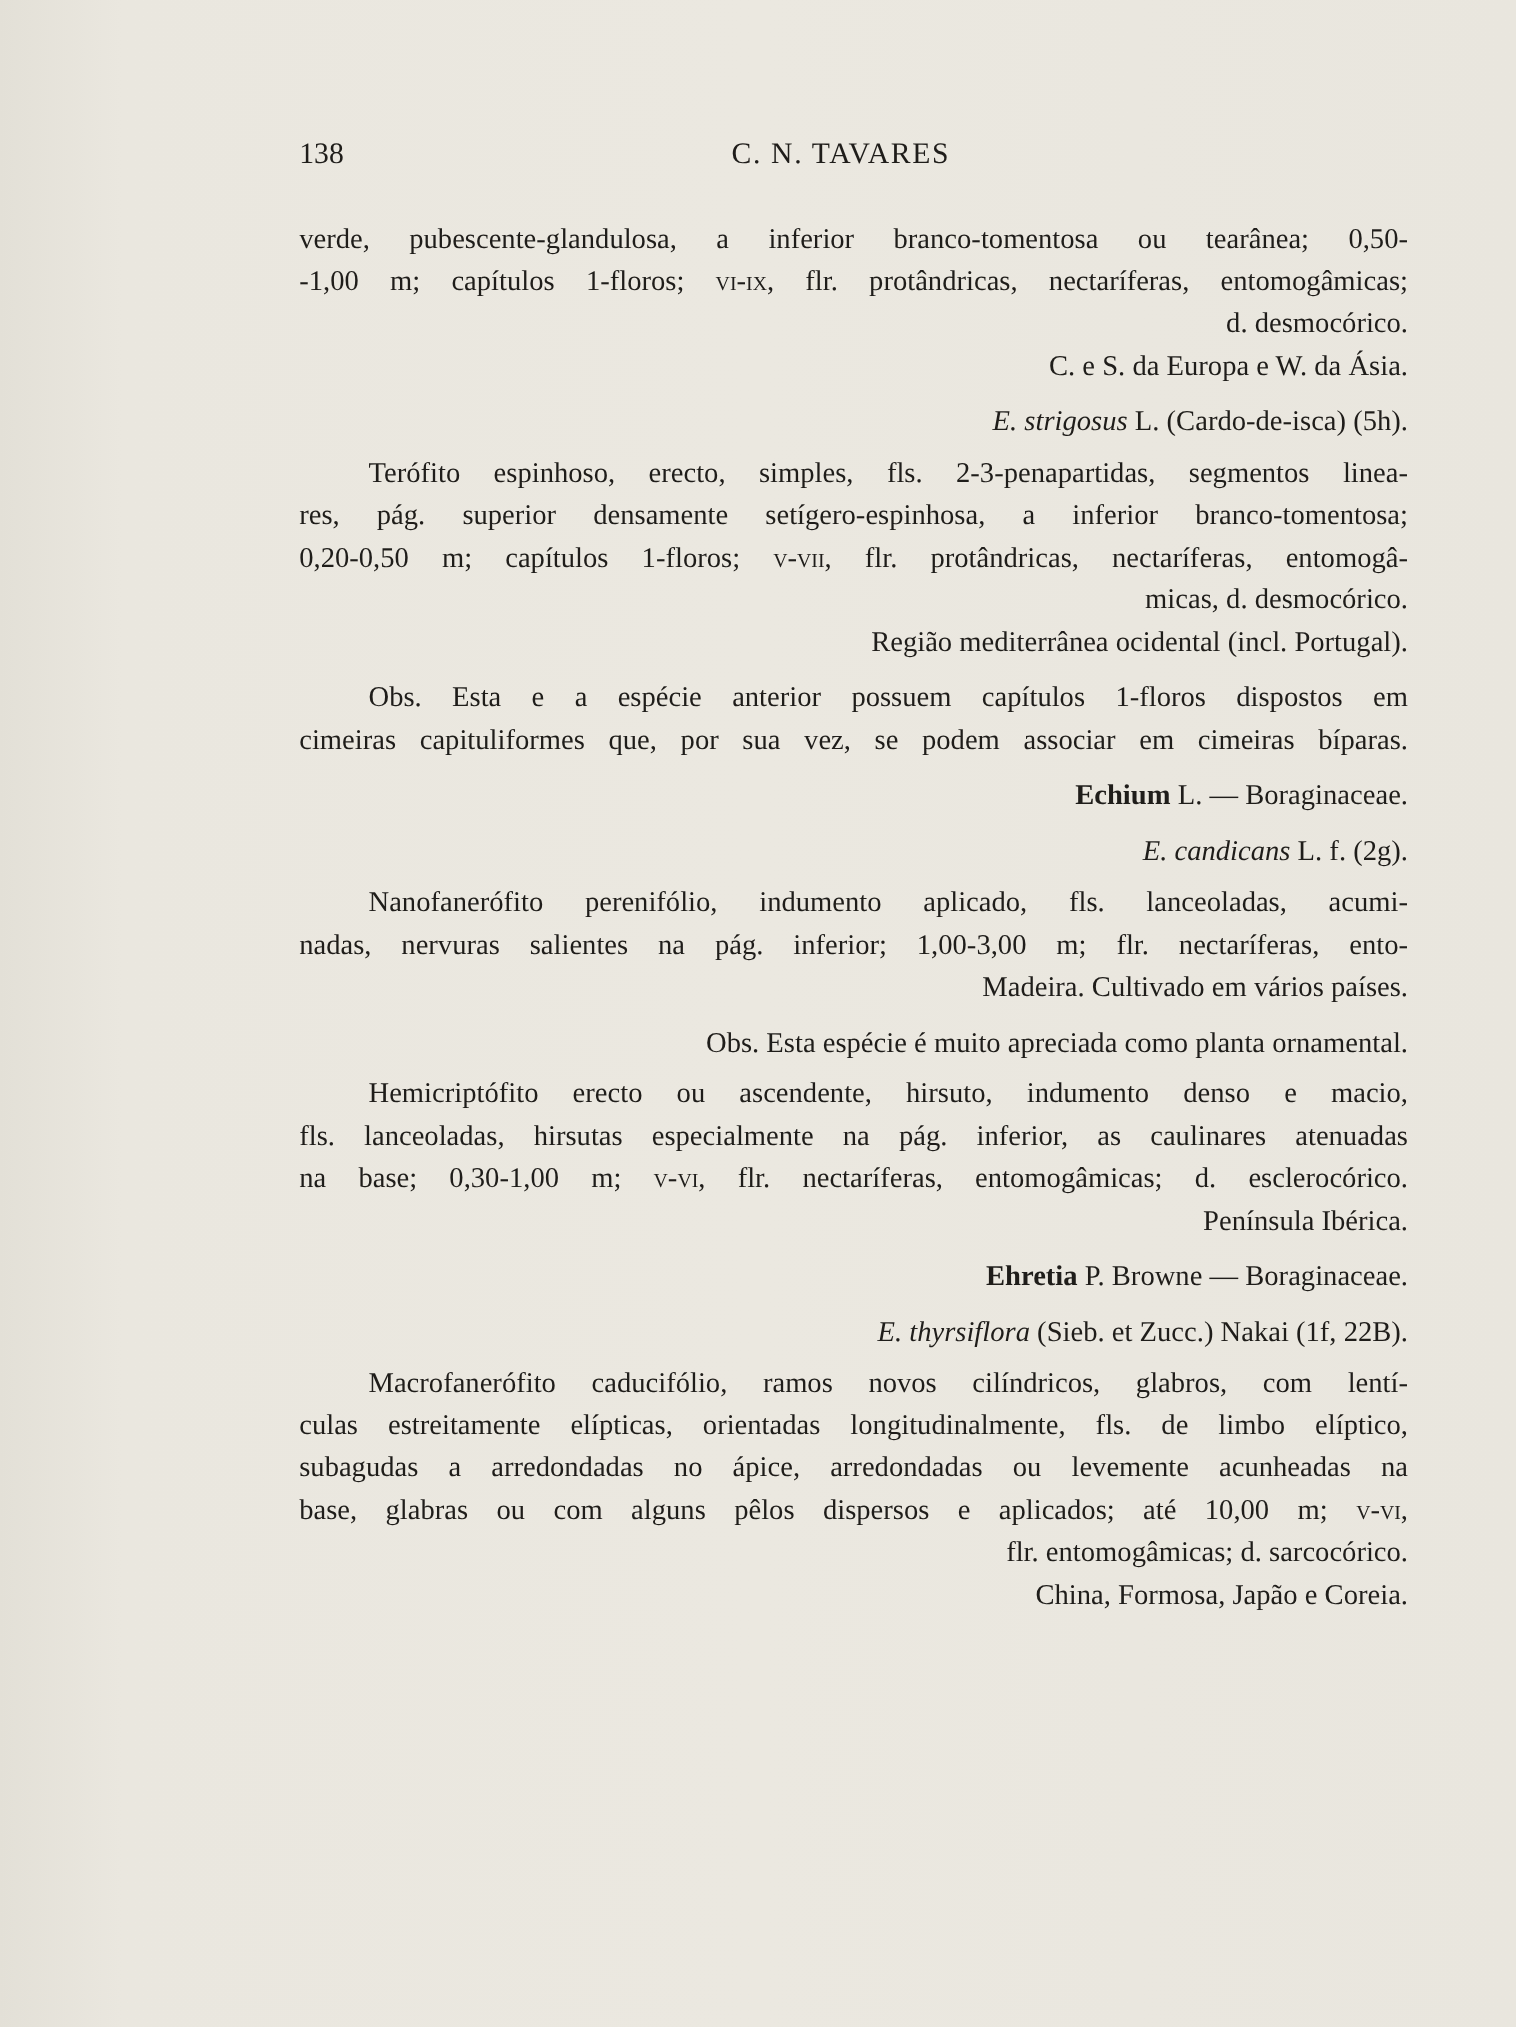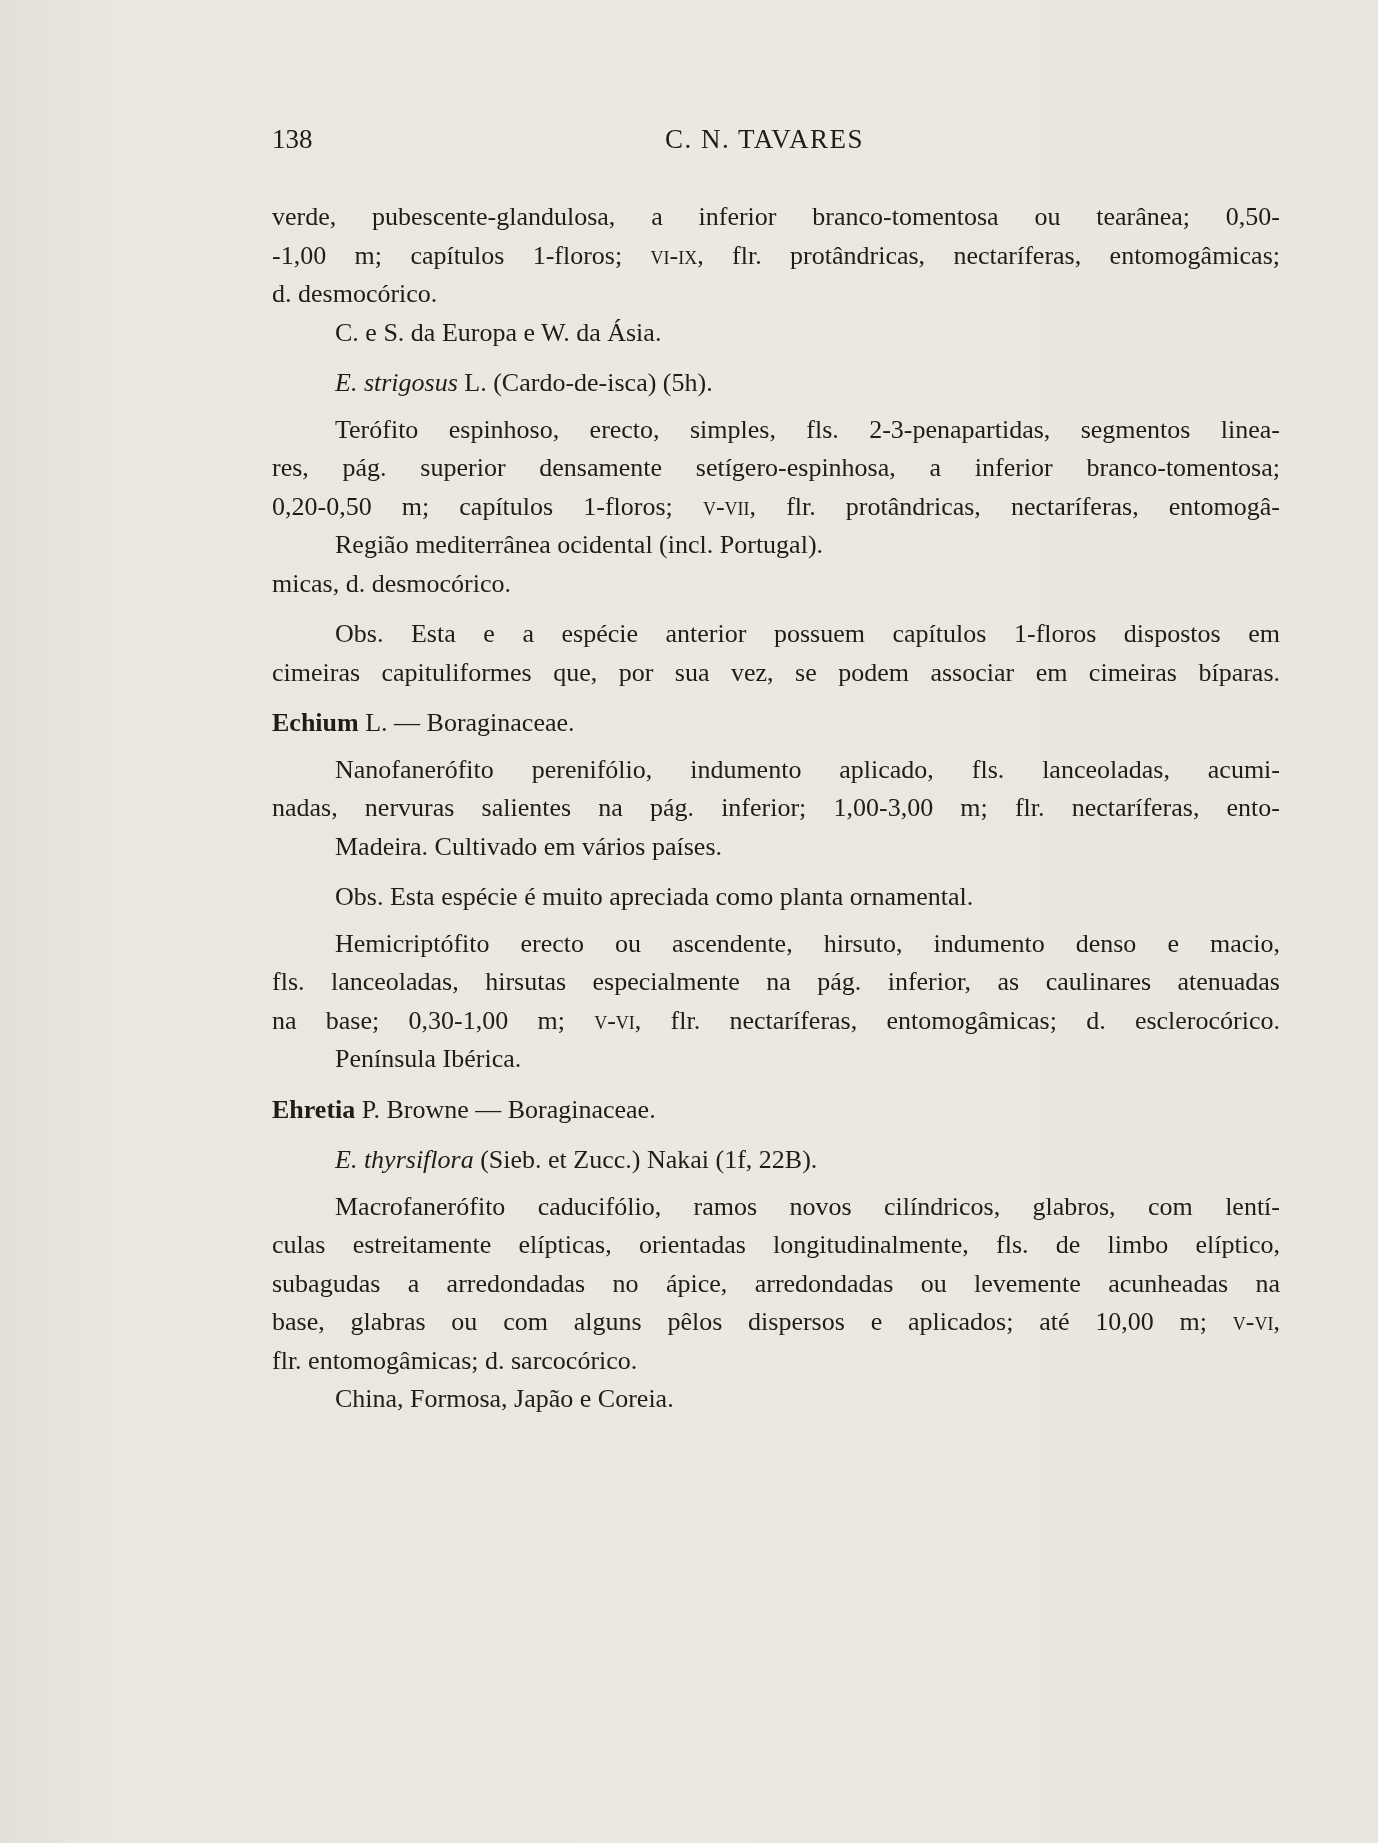--- a/index.html
+++ b/index.html
@@ -10,21 +10,21 @@
     font-family: "Liberation Serif", "DejaVu Serif", serif;
     color: #1f1d1a;
     position: relative;
     overflow: hidden;
   }
   .page { position: absolute; left: 272px; top: 0; width: 1008px; }
   .running-head { position: absolute; top: 124px; left: 0; width: 1008px; height: 40px; font-size: 27px; }
   .page-number { position: absolute; left: 0; top: 0; }
   .author-head { position: absolute; left: 393px; top: 0; letter-spacing: 1.5px; }
   .body-text { position: absolute; top: 198px; left: 0; width: 1008px; font-size: 26px; }
-  .line { height: 38.5px; line-height: 38.5px; white-space: nowrap; }
+  .line { height: 38.5px; line-height: 38.5px; white-space: nowrap; text-align: right; }
   .justify { text-align: justify; text-align-last: justify; white-space: normal; overflow: hidden; }
   .indent { padding-left: 63px; }
   .gap-s { margin-top: 8px; }
   .gap-m { margin-top: 12px; }
   .genus { font-weight: bold; }
   .species { font-style: italic; }
   .sc { font-variant: small-caps; }
 </style>
 </head>
 <body>
@@ -40,27 +40,28 @@
 
     <div class="line justify">verde, pubescente-glandulosa, a inferior branco-tomentosa ou tearânea; 0,50-</div>
     <div class="line justify"><span>-1,00 m; capítulos 1-floros; </span><span class="sc">vi-ix</span><span>, flr. protândricas, nectaríferas, entomogâmicas;</span></div>
     <div class="line">d. desmocórico.</div>
     <div class="line indent">C. e S. da Europa e W. da Ásia.</div>
 
     <div class="line indent gap-m"><span class="species">E. strigosus</span><span> L. (Cardo-de-isca) (5h).</span></div>
     <div class="line indent gap-s justify">Terófito espinhoso, erecto, simples, fls. 2-3-penapartidas, segmentos linea-</div>
     <div class="line justify">res, pág. superior densamente setígero-espinhosa, a inferior branco-tomentosa;</div>
     <div class="line justify"><span>0,20-0,50 m; capítulos 1-floros; </span><span class="sc">v-vii</span><span>, flr. protândricas, nectaríferas, entomogâ-</span></div>
+    <div class="line">micas, d. desmocórico.</div>
     <div class="line indent">Região mediterrânea ocidental (incl. Portugal).</div>
-    <div class="line">micas, d. desmocórico.</div>
     <div class="line indent gap-m justify">Obs. Esta e a espécie anterior possuem capítulos 1-floros dispostos em</div>
     <div class="line justify">cimeiras capituliformes que, por sua vez, se podem associar em cimeiras bíparas.</div>
 
     <div class="line gap-m"><span class="genus">Echium</span><span> L. — Boraginaceae.</span></div>
 
+    <div class="line indent gap-m"><span class="species">E. candicans</span><span> L. f. (2g).</span></div>
     <div class="line indent gap-s justify">Nanofanerófito perenifólio, indumento aplicado, fls. lanceoladas, acumi-</div>
     <div class="line justify">nadas, nervuras salientes na pág. inferior; 1,00-3,00 m; flr. nectaríferas, ento-</div>
     <div class="line indent">Madeira. Cultivado em vários países.</div>
     <div class="line indent gap-m">Obs. Esta espécie é muito apreciada como planta ornamental.</div>
 
     <div class="line indent gap-s justify">Hemicriptófito erecto ou ascendente, hirsuto, indumento denso e macio,</div>
     <div class="line justify">fls. lanceoladas, hirsutas especialmente na pág. inferior, as caulinares atenuadas</div>
     <div class="line justify"><span>na base; 0,30-1,00 m; </span><span class="sc">v-vi</span><span>, flr. nectaríferas, entomogâmicas; d. esclerocórico.</span></div>
     <div class="line indent">Península Ibérica.</div>
 

